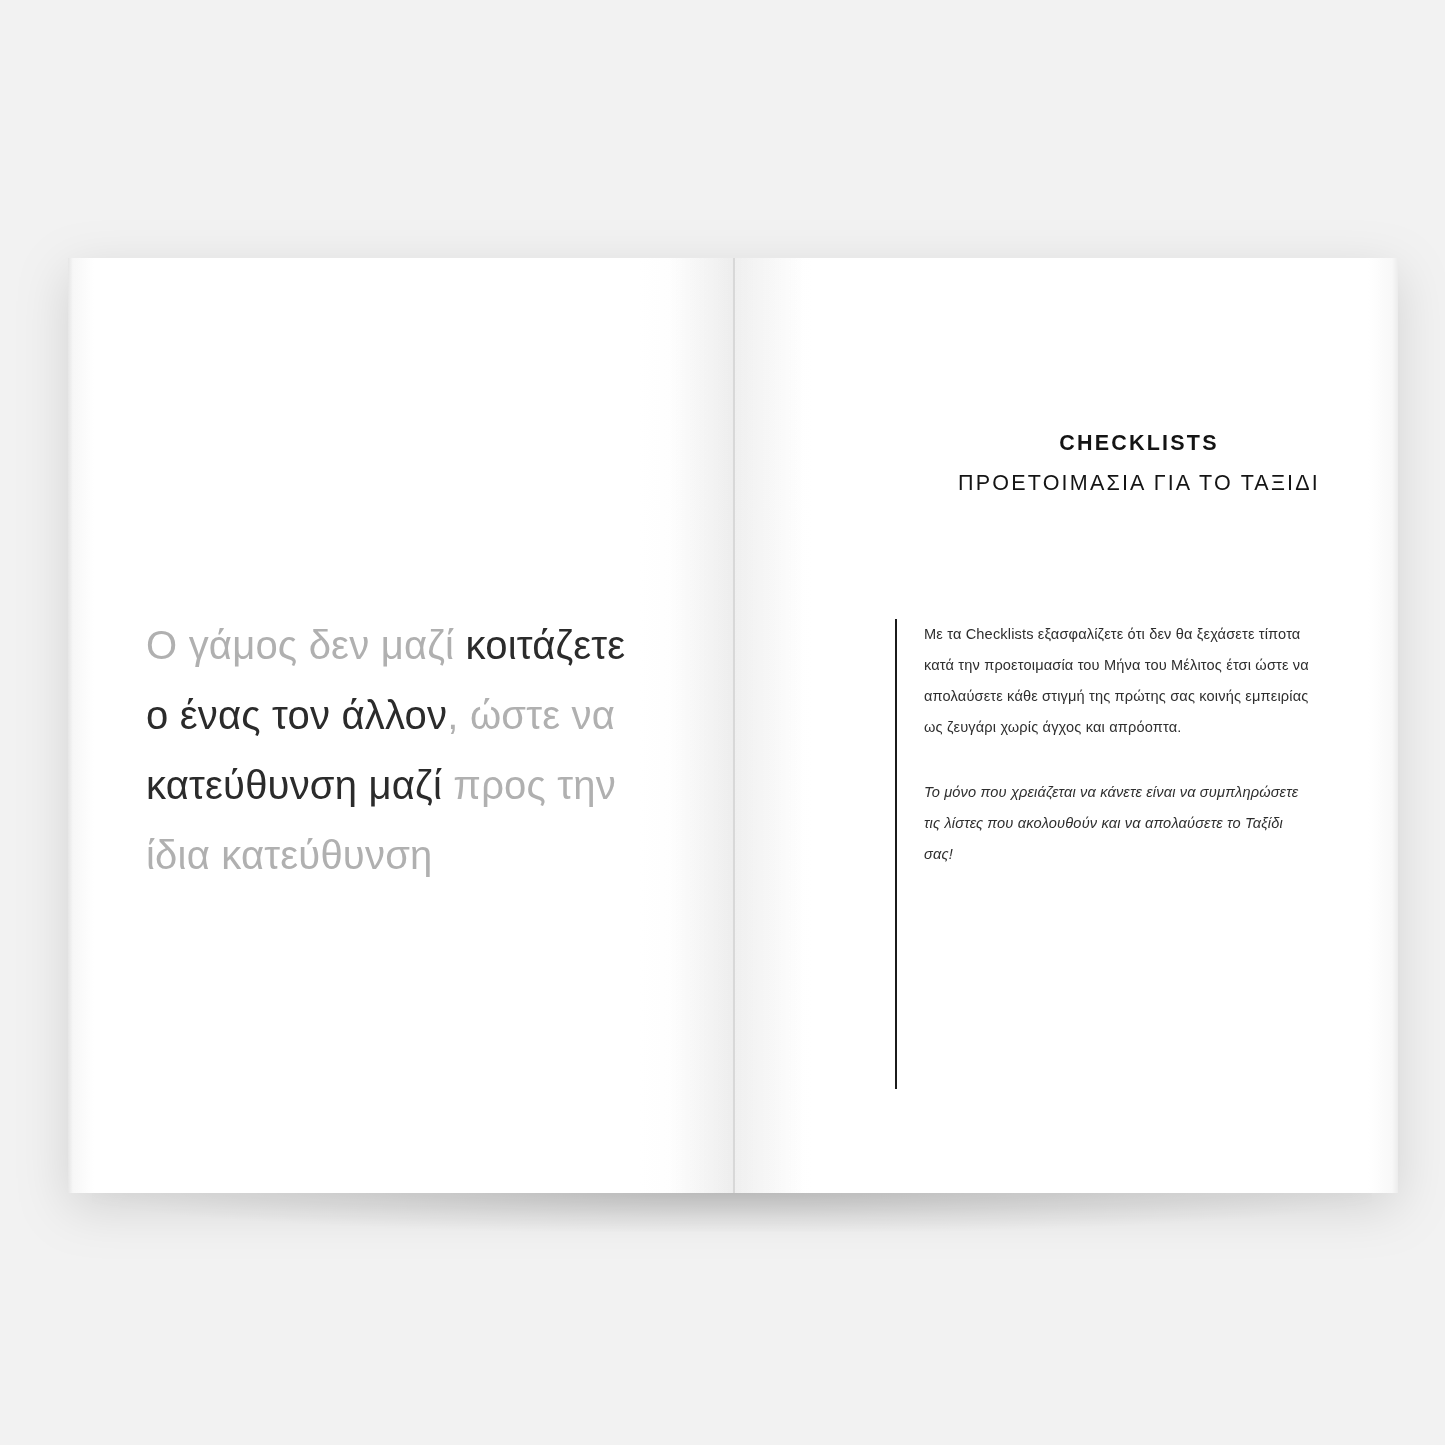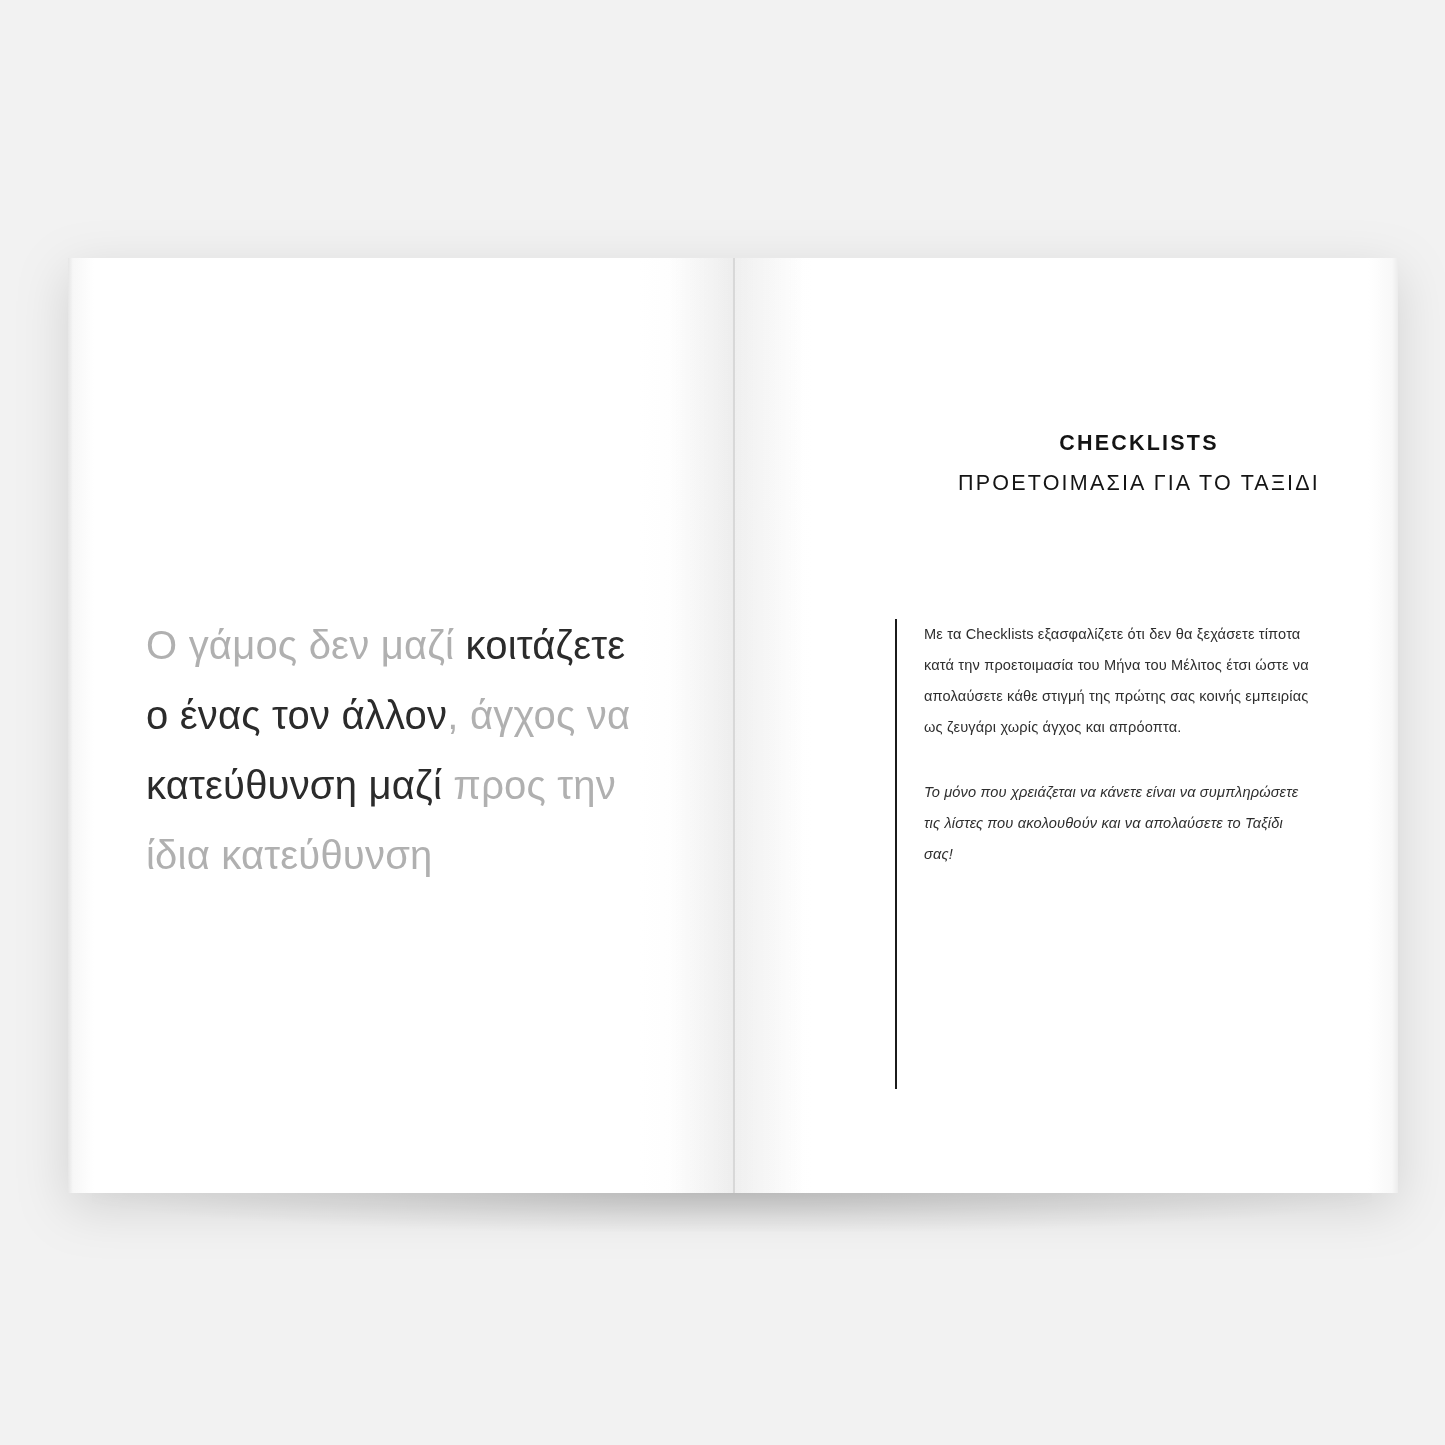--- a/index.html
+++ b/index.html
@@ -152,21 +152,21 @@
 <body>
 
 <div id="stage">
 
   <div class="book-bottom-shadow"></div>
 
   <div class="book">
 
     <div class="page page-left">
       <div class="quote">
-        <span>Ο γάμος δεν μαζί </span><span class="strong">κοιτάζετε ο ένας τον άλλον</span><span>, άγχος να </span><span class="strong">κατεύθυνση μαζί</span><span> προς την ίδια κατεύθυνση</span>
+        <span>Ο γάμος δεν μαζί </span><span class="strong">κοιτάζετε ο ένας τον άλλον</span><span>, ώστε να </span><span class="strong">κατεύθυνση μαζί</span><span> προς την ίδια κατεύθυνση</span>
       </div>
     </div>
 
     <div class="page page-right">
       <div class="right-head">
         <div class="line1">CHECKLISTS</div>
         <div class="line2">ΠΡΟΕΤΟΙΜΑΣΙΑ ΓΙΑ ΤΟ ΤΑΞΙΔΙ</div>
       </div>
 
       <div class="body-block">

